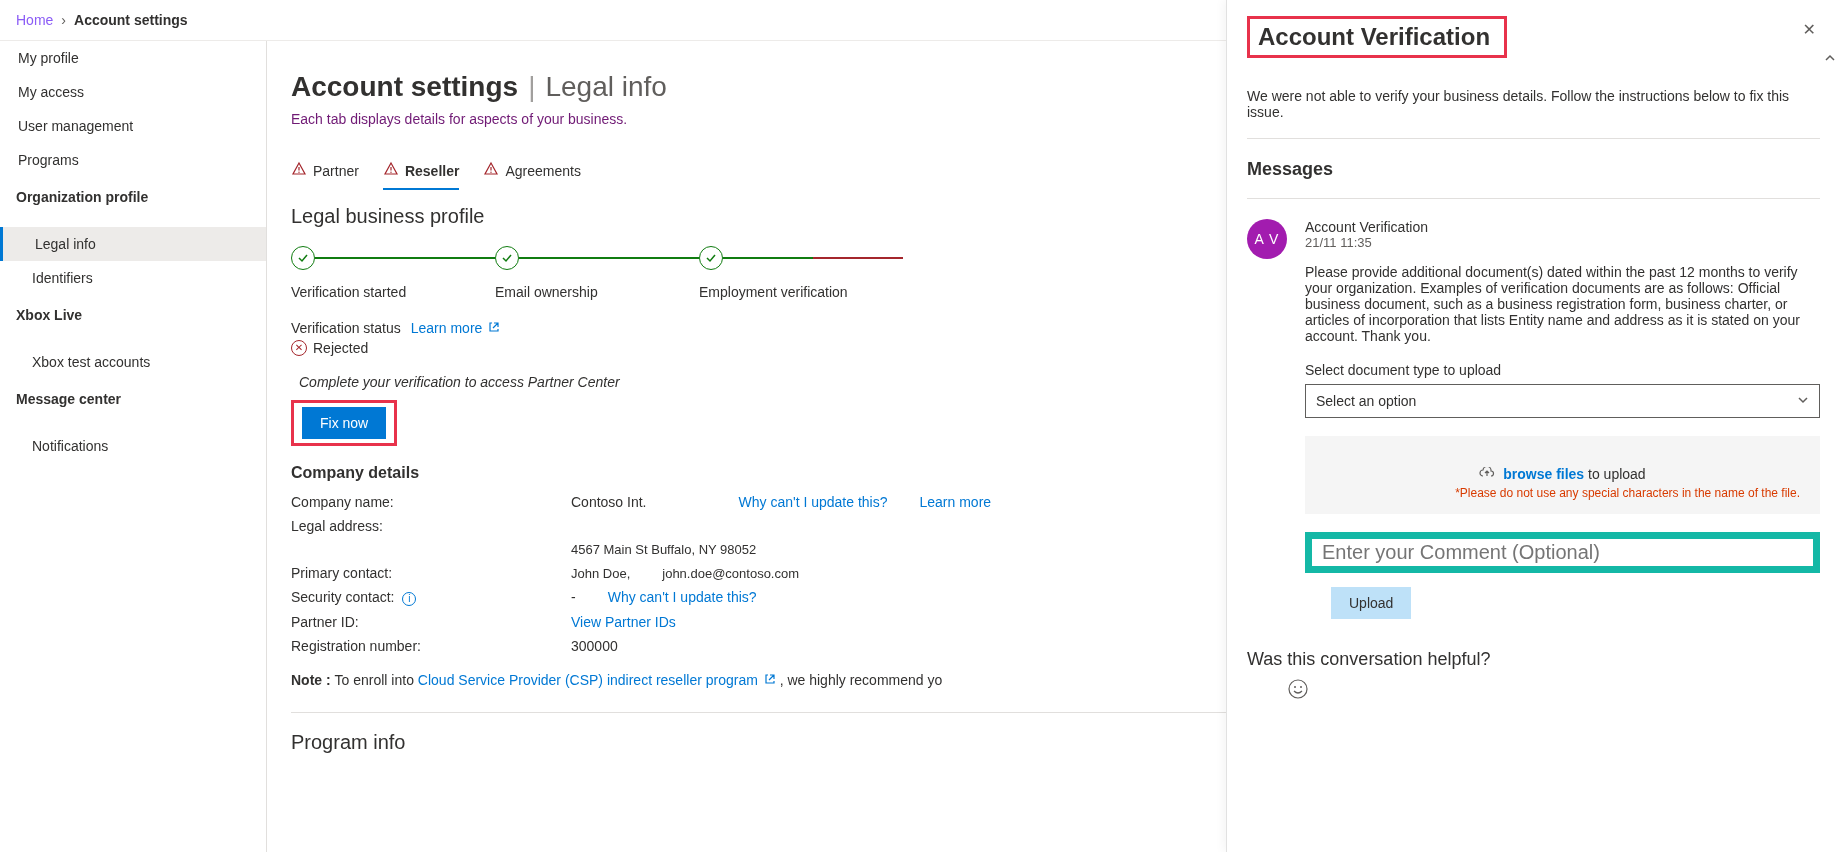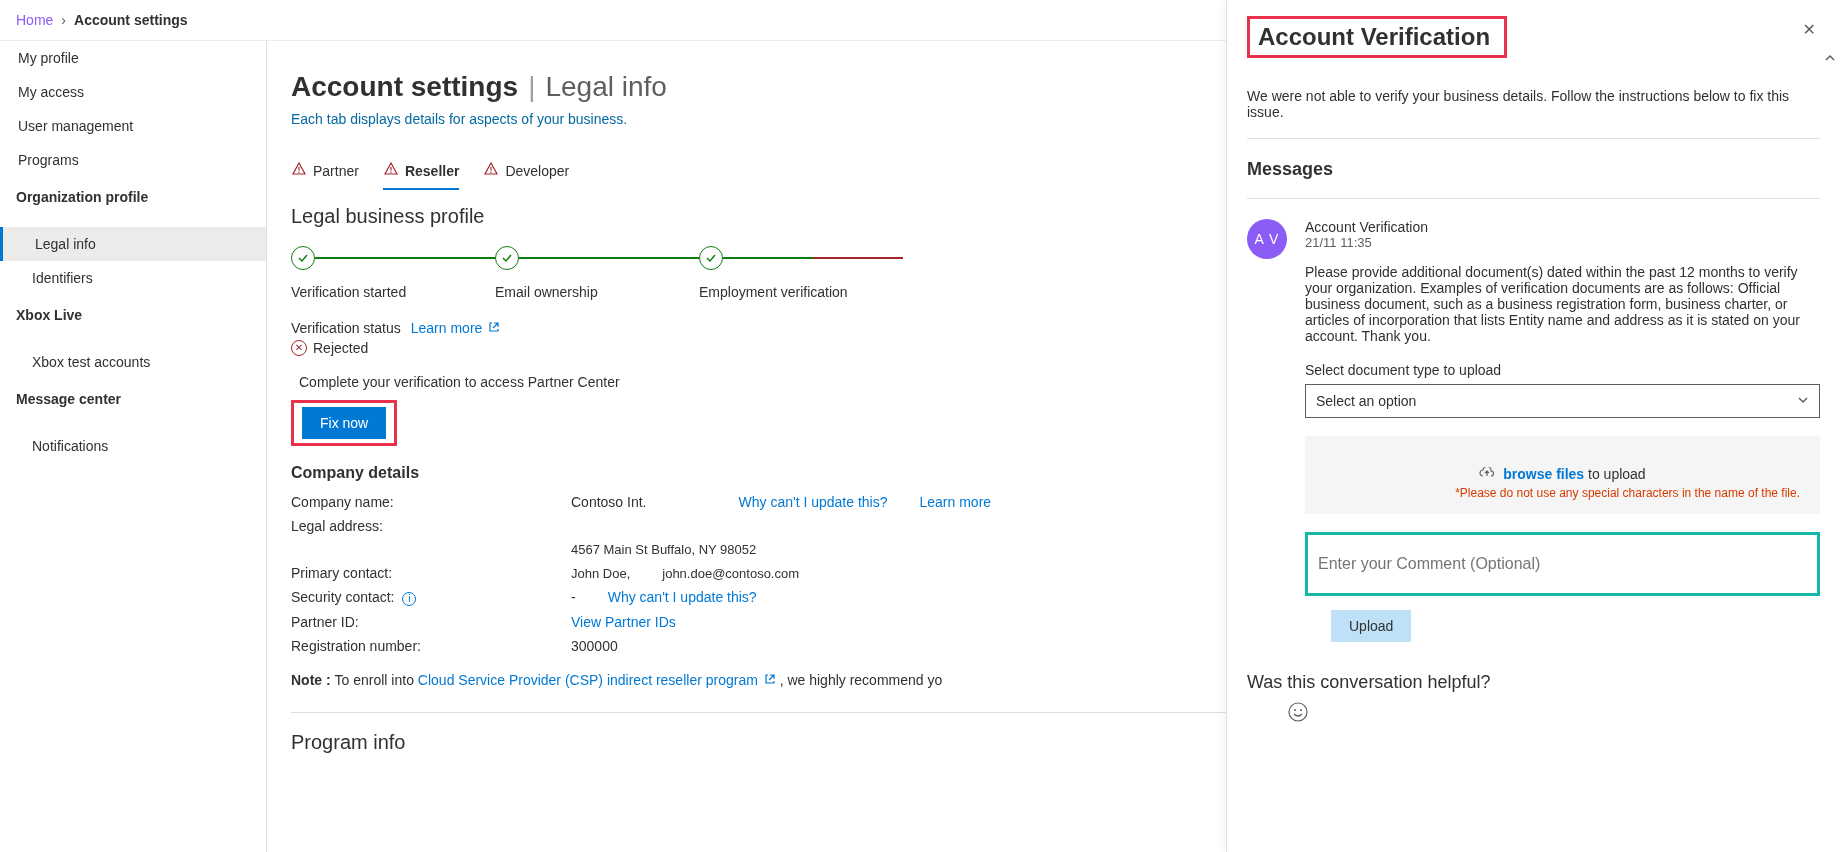--- a/index.html
+++ b/index.html
@@ -10,74 +10,74 @@
     .breadcrumb .current { font-weight: 600; }
     .page { display: flex; height: calc(852px - 41px); }
     .sidebar { width: 267px; border-right: 1px solid #e1dfdd; overflow-y: auto; }
     .sidebar-group-title { font-weight: 600; font-size: 14px; padding: 12px 16px 22px; }
     .sidebar-item { display: block; padding: 9px 16px 9px 18px; color: #323130; cursor: pointer; font-size: 14px; }
     .sidebar-item.sub { padding-left: 32px; }
     .sidebar-item.selected { background: #edebe9; border-left: 3px solid #0078d4; font-weight: 400; }
     .main { flex: 1; padding: 30px 24px 0 24px; overflow-y: auto; position: relative; }
     .page-title { font-size: 28px; font-weight: 600; display: flex; align-items: baseline; gap: 10px; }
     .page-title .sub { font-weight: 400; color: #605e5c; }
-    .page-sub { margin-top: 8px; color: #0369a1; }
+    .page-sub { margin-top: 8px; color: #701a75; }
     .tabs { display: flex; gap: 24px; margin-top: 28px; border-bottom: 1px solid transparent; }
     .tab { display: flex; align-items: center; gap: 6px; padding: 6px 0 10px; cursor: pointer; position: relative; }
     .tab.active { font-weight: 600; }
     .tab.active::after { content: ""; position: absolute; bottom: 0; left: 0; right: 0; height: 2px; background: #0078d4; }
     .warn-icon { color: #a4262c; }
     h2 { font-size: 20px; font-weight: 400; margin-top: 14px; }
     h3 { font-size: 16px; font-weight: 600; margin-top: 18px; }
     .stepper { display: flex; align-items: center; margin-top: 18px; }
     .step { display: flex; flex-direction: column; align-items: flex-start; }
     .step-row { display: flex; align-items: center; }
     .step-circle { width: 24px; height: 24px; border-radius: 50%; border: 1.5px solid #107c10; display: flex; align-items: center; justify-content: center; color: #107c10; background: #fff; }
     .step-line { height: 1.5px; background: #107c10; width: 180px; }
     .step-line.red { background: #a4262c; }
     .step-label { margin-top: 14px; font-size: 14px; }
     .status-row { margin-top: 20px; display: flex; align-items: center; gap: 10px; }
     .status-row .label { font-weight: 400; }
     .link { color: #0078d4; text-decoration: none; }
     .ext-icon { margin-left: 2px; }
     .rejected { display: flex; align-items: center; gap: 6px; margin-top: 4px; }
     .x-circle { width: 16px; height: 16px; border-radius: 50%; border: 1.5px solid #a4262c; color: #a4262c; display: inline-flex; align-items: center; justify-content: center; font-size: 10px; line-height: 1; }
-    .info-msg { margin: 18px 0 10px 8px; }
+    .info-msg { margin: 18px 0 10px 8px; font-style: italic; }
     .btn-primary { background: #0078d4; color: #fff; border: none; padding: 8px 18px; font-size: 14px; cursor: pointer; }
     .btn-light { background: #bee1f8; color: #323130; border: none; padding: 8px 18px; font-size: 14px; cursor: pointer; }
     .highlight-red { border: 3px solid #e8324b; padding: 4px 8px; display: inline-block; }
     .highlight-red.title { padding-right: 14px; }
     .company { margin-top: 16px; }
     .company-grid { display: grid; grid-template-columns: 280px 1fr; row-gap: 8px; margin-top: 12px; }
     .company-grid .k { color: #323130; }
     .company-right { display: flex; align-items: center; gap: 32px; }
     .note { margin-top: 18px; }
     .divider { height: 1px; background: #e1dfdd; margin-top: 24px; }
     .info-icon { width: 14px; height: 14px; border: 1px solid #0078d4; border-radius: 50%; display: inline-flex; align-items: center; justify-content: center; font-size: 10px; color: #0078d4; margin-left: 4px; }
     
     .panel { position: fixed; right: 0; top: 0; bottom: 0; width: 614px; background: #fff; border-left: 1px solid #e1e1e1; box-shadow: -2px 0 10px rgba(0,0,0,.05); padding: 16px 20px; display: flex; flex-direction: column; }
     .panel-head { display: flex; justify-content: space-between; align-items: flex-start; }
     .panel-head h1 { font-size: 24px; font-weight: 600; }
     .close-btn { background: none; border: none; font-size: 16px; cursor: pointer; color: #605e5c; padding: 4px; }
     .panel-sub { margin-top: 30px; color: #323130; }
     .panel-divider { height: 1px; background: #e1dfdd; margin-top: 18px; }
-    .avatar { width: 40px; height: 40px; border-radius: 50%; background: #8b5cf6; color: #fff; display: flex; align-items: center; justify-content: center; font-size: 14px; letter-spacing: 1px; }
+    .avatar { width: 40px; height: 40px; border-radius: 50%; background: #a21caf; color: #fff; display: flex; align-items: center; justify-content: center; font-size: 14px; letter-spacing: 1px; }
     .msg { display: flex; gap: 18px; margin-top: 20px; }
     .msg-body { flex: 1; }
     .msg-name { font-weight: 400; }
     .msg-time { color: #605e5c; font-size: 13px; }
     .msg-text { margin-top: 14px; }
     .field-label { margin-top: 18px; font-weight: 400; }
     .select { width: 100%; margin-top: 6px; border: 1px solid #605e5c; padding: 8px 10px; display: flex; justify-content: space-between; align-items: center; cursor: pointer; }
     .select .chev { color: #605e5c; }
     .dropzone { margin-top: 18px; background: #f5f5f5; padding: 30px 20px 14px; text-align: center; }
     .dropzone .line1 { color: #323130; }
     .dropzone .browse { color: #0078d4; font-weight: 600; cursor: pointer; }
     .dropzone .warn { color: #d83b01; font-size: 12px; margin-top: 4px; text-align: right; }
-    .comment { width: 100%; margin-top: 18px; border: 3px solid #14b8a6; padding: 20px 10px; font-family: inherit; font-size: 16px; }
+    .comment { width: 100%; margin-top: 18px; border: 7px solid #14b8a6; padding: 2px 10px; font-family: inherit; font-size: 20px; }
     .helpful { margin-top: 30px; font-size: 18px; }
     .face { margin-top: 8px; font-size: 20px; color: #605e5c; padding-left: 40px; }
     .cloud-icon { color: #605e5c; margin-right: 4px; }
     
     .scroll-top { position: fixed; right: 0; top: 48px; width: 20px; height: 20px; color: #605e5c; cursor: pointer; display:flex; align-items:center; justify-content:center; }
   </style>
 </head>
 <body>
 
 <div class="breadcrumb">
@@ -134,21 +134,21 @@
         <span>Reseller</span>
       </div>
       <div class="tab">
         <span class="warn-icon">
           <svg width="16" height="16" viewBox="0 0 16 16">
               <path fill="none" stroke="#a4262c" stroke-width="1.2" d="M8 2 L14 13 H2 Z"></path>
               <line x1="8" y1="6" x2="8" y2="9.5" stroke="#a4262c" stroke-width="1.2"></line>
               <circle cx="8" cy="11.2" r="0.7" fill="#a4262c"></circle>
             </svg>
         </span>
-        <span>Developer</span>
+        <span>Agreements</span>
       </div>
     </div>
 
     <h2>Legal business profile</h2>
 
     <div class="stepper">
       <div class="step">
         <div class="step-row">
           <div class="step-circle">
             <svg width="12" height="12" viewBox="0 0 12 12">

